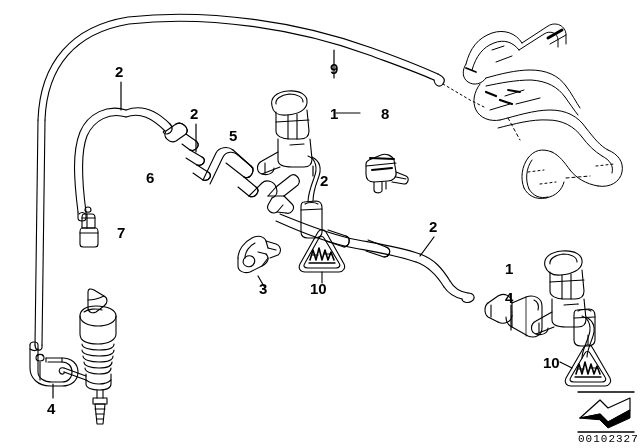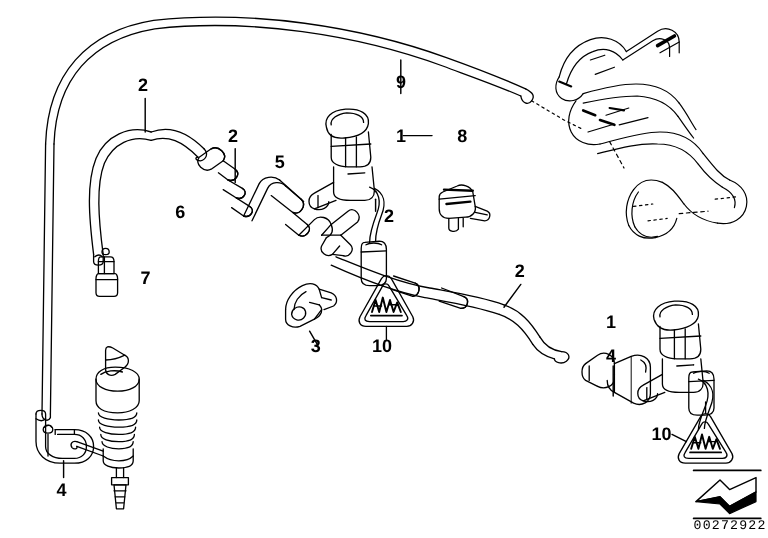--- a/index.html
+++ b/index.html
@@ -319,15 +319,15 @@
 <div class="callout" style="left:330px;top:61px;">9</div>
 <div class="callout" style="left:117px;top:225px;">7</div>
 <div class="callout" style="left:259px;top:281px;">3</div>
 <div class="callout" style="left:310px;top:281px;">10</div>
 <div class="callout" style="left:429px;top:219px;">2</div>
 <div class="callout" style="left:505px;top:261px;">1</div>
 <div class="callout" style="left:505px;top:290px;">4</div>
 <div class="callout" style="left:543px;top:355px;">10</div>
 <div class="callout" style="left:47px;top:401px;">4</div>
 
-<div class="partno" style="left:578px;top:433px;">00272922</div>
+<div class="partno" style="left:578px;top:433px;">00102327</div>
 
 </div>
 
 </body></html>

